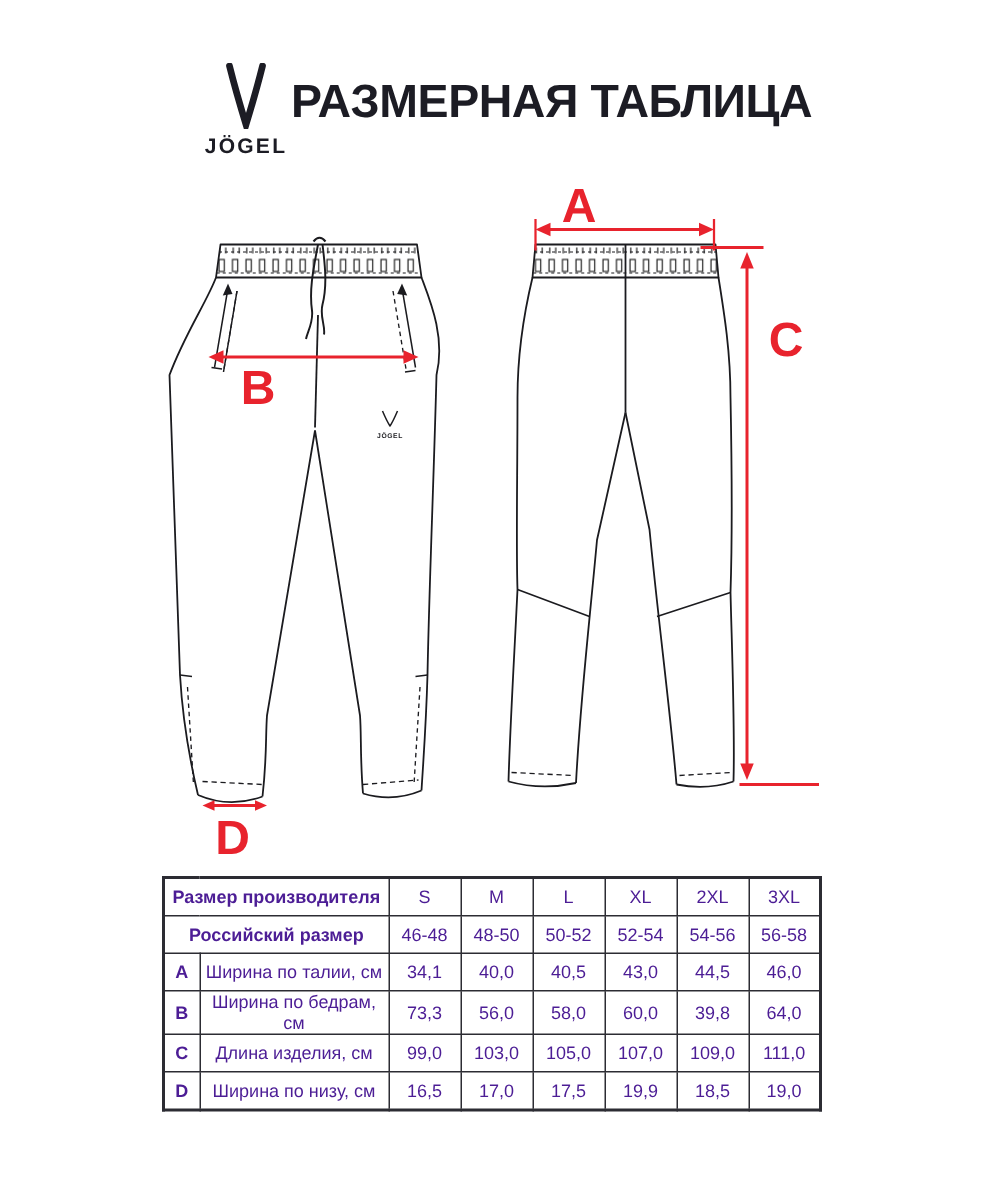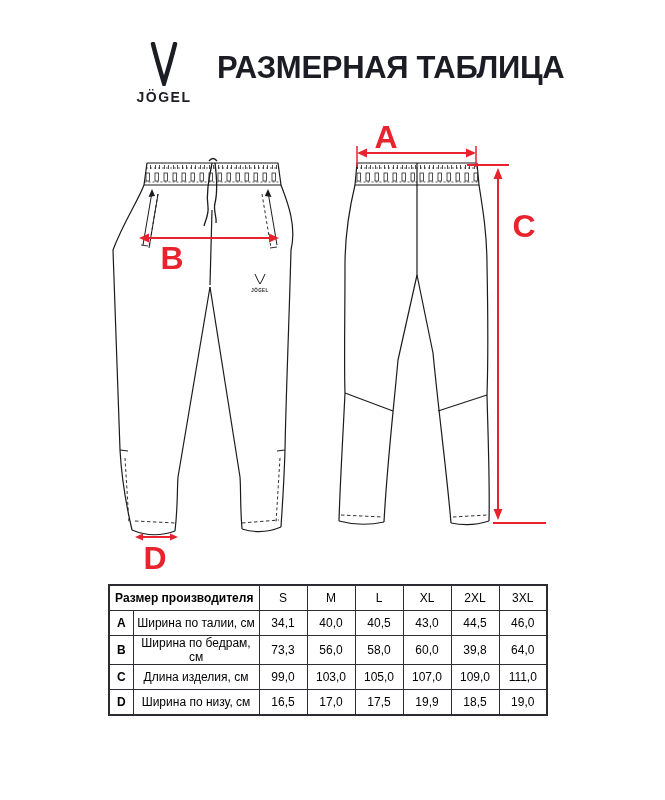--- a/index.html
+++ b/index.html
@@ -5,36 +5,36 @@
   html,body{margin:0;padding:0;background:#ffffff;}
   .page{
     position:relative;width:665px;height:800px;background:#ffffff;overflow:hidden;
     font-family:"Liberation Sans",sans-serif;color:#23232b;
   }
   
   .logo{position:absolute;left:126px;top:42px;width:76px;text-align:center;}
   .logo svg{display:block;margin:0 auto;}
   .brand-name{font-weight:bold;font-size:14px;letter-spacing:1.5px;color:#1c1c24;margin-top:3px;}
   .page-title{
-    position:absolute;left:217px;top:50px;font-size:31px;font-weight:bold;
+    position:absolute;left:194px;top:50px;font-size:31px;font-weight:bold;
     color:#1c1c24;white-space:nowrap;letter-spacing:-0.3px;
   }
   
   .front-svg{position:absolute;left:105px;top:155px;}
   .back-svg{position:absolute;left:335px;top:115px;}
   .measure-letter{font-family:"Liberation Sans",sans-serif;font-size:32px;font-weight:bold;}
   .mini-brand{font-family:"Liberation Sans",sans-serif;font-size:4.5px;font-weight:bold;letter-spacing:0.4px;}
   
   table.size{
     position:absolute;left:108px;top:584px;border-collapse:collapse;table-layout:fixed;
     border:2px solid #2c2c33;font-family:"Liberation Sans",sans-serif;
   }
   table.size td{
     border:1.5px solid #2c2c33;text-align:center;vertical-align:middle;
-    height:24px;font-size:12px;color:#000000;padding:0 3px;
+    height:24px;font-size:12px;color:#4c1d95;padding:0 3px;
   }
   td.merged-label{font-weight:bold;font-size:12.5px;}
   td.key-cell{font-weight:bold;font-size:13px;}
   td.name-cell{text-align:left;padding-left:9px;font-size:12px;}
 </style>
 </head>
 <body>
 
 <div class="page">
 
@@ -169,20 +169,29 @@
       <tr>
         <td colspan="2" class="merged-label">Размер производителя</td>
         <td>S</td>
         <td>M</td>
         <td>L</td>
         <td>XL</td>
         <td>2XL</td>
         <td>3XL</td>
       </tr>
       <tr>
+        <td colspan="2" class="merged-label">Российский размер</td>
+        <td>46-48</td>
+        <td>48-50</td>
+        <td>50-52</td>
+        <td>52-54</td>
+        <td>54-56</td>
+        <td>56-58</td>
+      </tr>
+      <tr>
         <td class="key-cell">A</td>
         <td class="name-cell">Ширина по талии, см</td>
         <td>34,1</td>
         <td>40,0</td>
         <td>40,5</td>
         <td>43,0</td>
         <td>44,5</td>
         <td>46,0</td>
       </tr>
       <tr>

